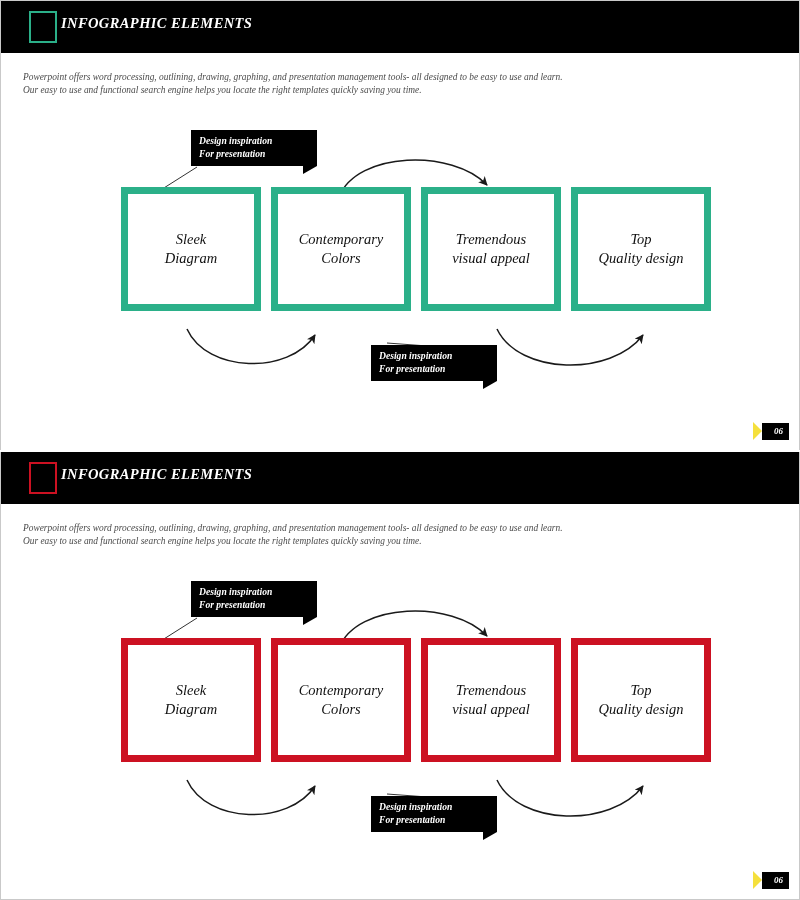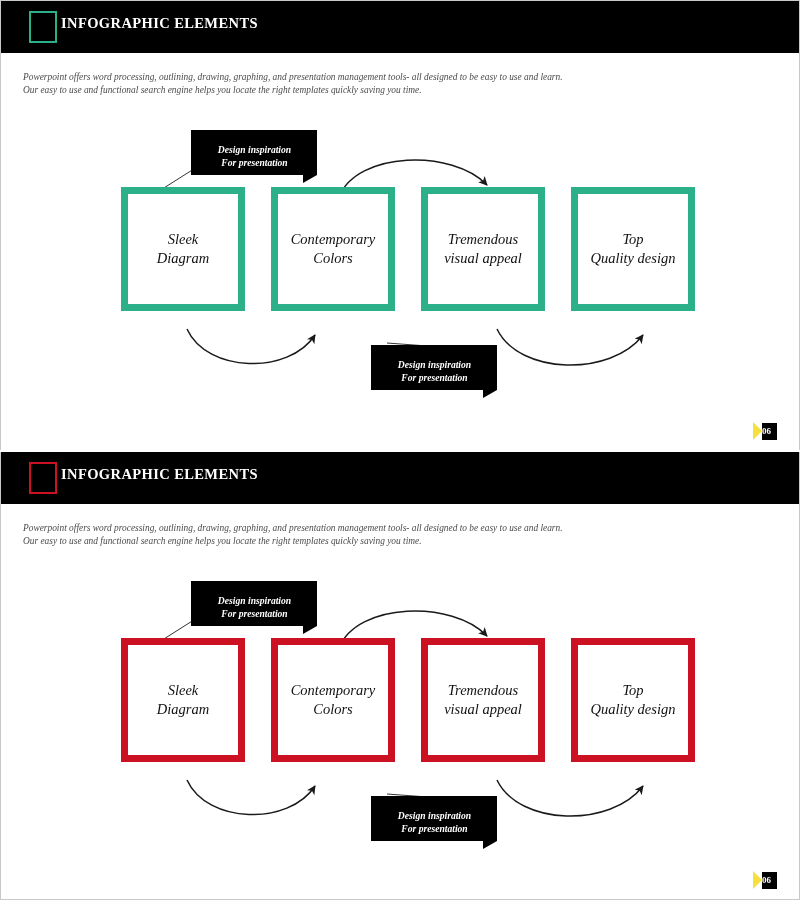--- a/index.html
+++ b/index.html
@@ -33,20 +33,21 @@
     width: 28px; height: 32px;
     background: transparent;
   }
   .header-title {
     position: absolute;
     left: 60px; top: 14px;
     color: #ffffff;
     font-family: "Liberation Serif", "DejaVu Serif", serif;
     font-size: 14.5px;
     font-weight: bold;
+    font-style: italic;
     letter-spacing: 0.4px;
     white-space: nowrap;
   }
 
   
   .intro {
     position: absolute;
     left: 22px;
     width: 660px;
     color: #4a4a4a;
@@ -60,21 +61,21 @@
   
   .stage {
     position: absolute;
     left: 0; width: 800px;
     height: 300px;
   }
   .stage svg { position: absolute; left: 0; top: 0; }
 
   .node {
     position: absolute;
-    width: 124px; height: 124px;
+    width: 140px; height: 124px;
     background: #ffffff;
     display: flex;
     align-items: center;
     justify-content: center;
     text-align: center;
   }
   .node-inner {
     font-family: "Liberation Serif", "DejaVu Serif", serif;
     font-style: italic;
     font-size: 14.5px;
@@ -84,22 +85,21 @@
     padding: 0 4px;
   }
   .node.teal { border: 7px solid #2bb089; }
   .node.red  { border: 7px solid #cc1122; }
 
   
   .callout {
     position: absolute;
     background: #000000;
     width: 126px;
-    padding: 14px 7px 6px 8px;
-    text-align: center;
+    padding: 5px 7px 6px 8px;
   }
   .callout-text {
     display: block;
     color: #ffffff;
     font-family: "Liberation Serif", "DejaVu Serif", serif;
     font-size: 9.6px;
     font-weight: bold;
     font-style: italic;
     line-height: 12.5px;
     white-space: nowrap;
@@ -125,22 +125,23 @@
     border-left: 9px solid #f5e03c;
     border-top: 9px solid transparent;
     border-bottom: 9px solid transparent;
   }
   .badge-box {
     background: #000000;
     color: #ffffff;
     font-family: "Liberation Serif", "DejaVu Serif", serif;
     font-size: 9px;
     font-weight: bold;
-    padding: 2px 6px 3px 0;
+    padding: 2px 6px 3px 12px;
     line-height: 12px;
+    font-style: italic;
   }
 </style>
 </head>
 <body>
 
 <div class="page" id="panel-1">
 
   <div class="header">
     <div class="header-mark" style="border:2.5px solid #2bb089;"></div>
     <div class="header-title">INFOGRAPHIC ELEMENTS</div>

